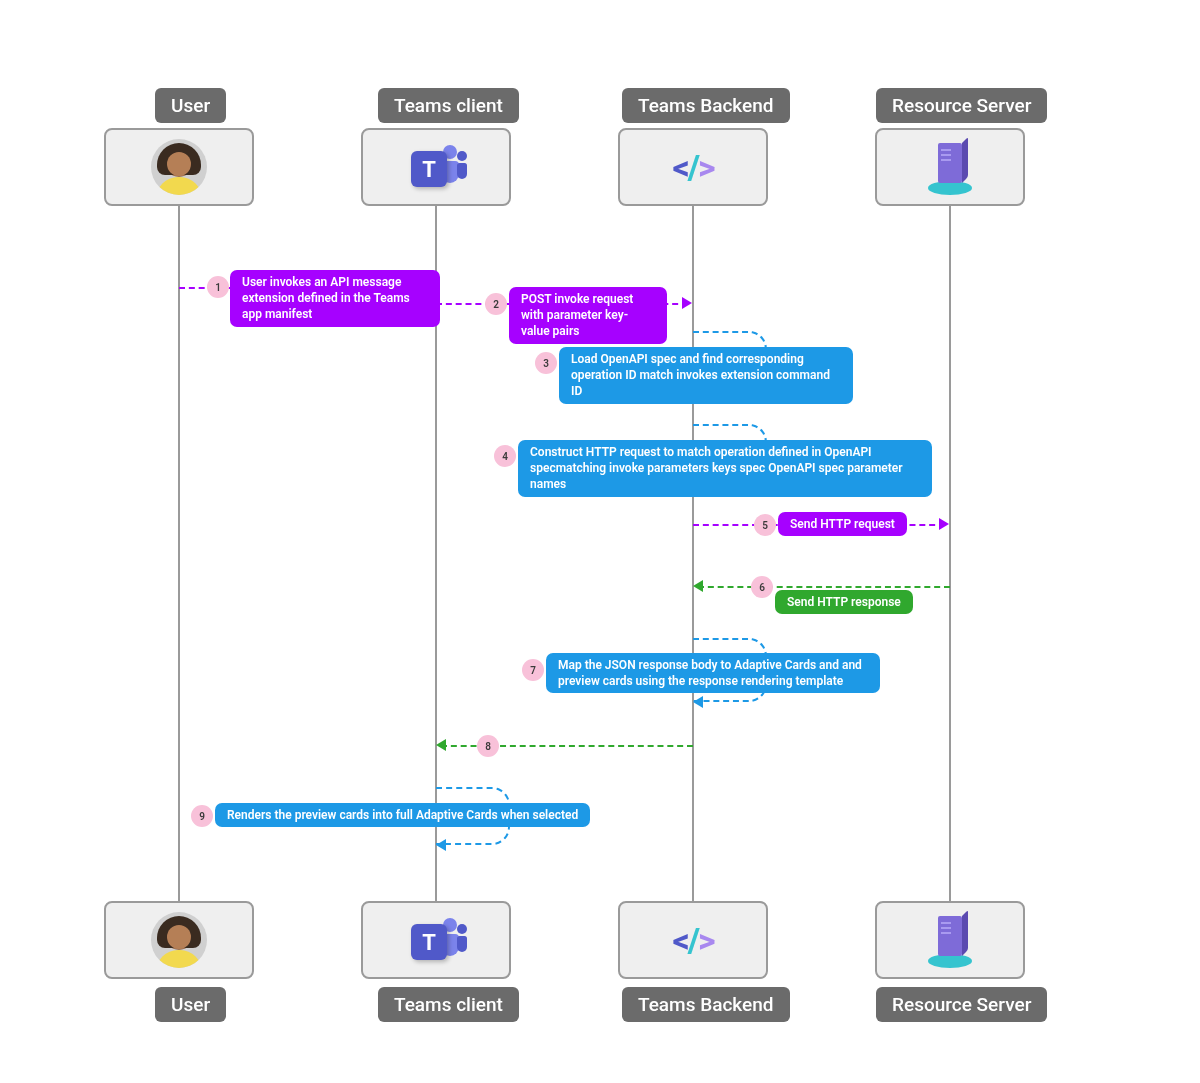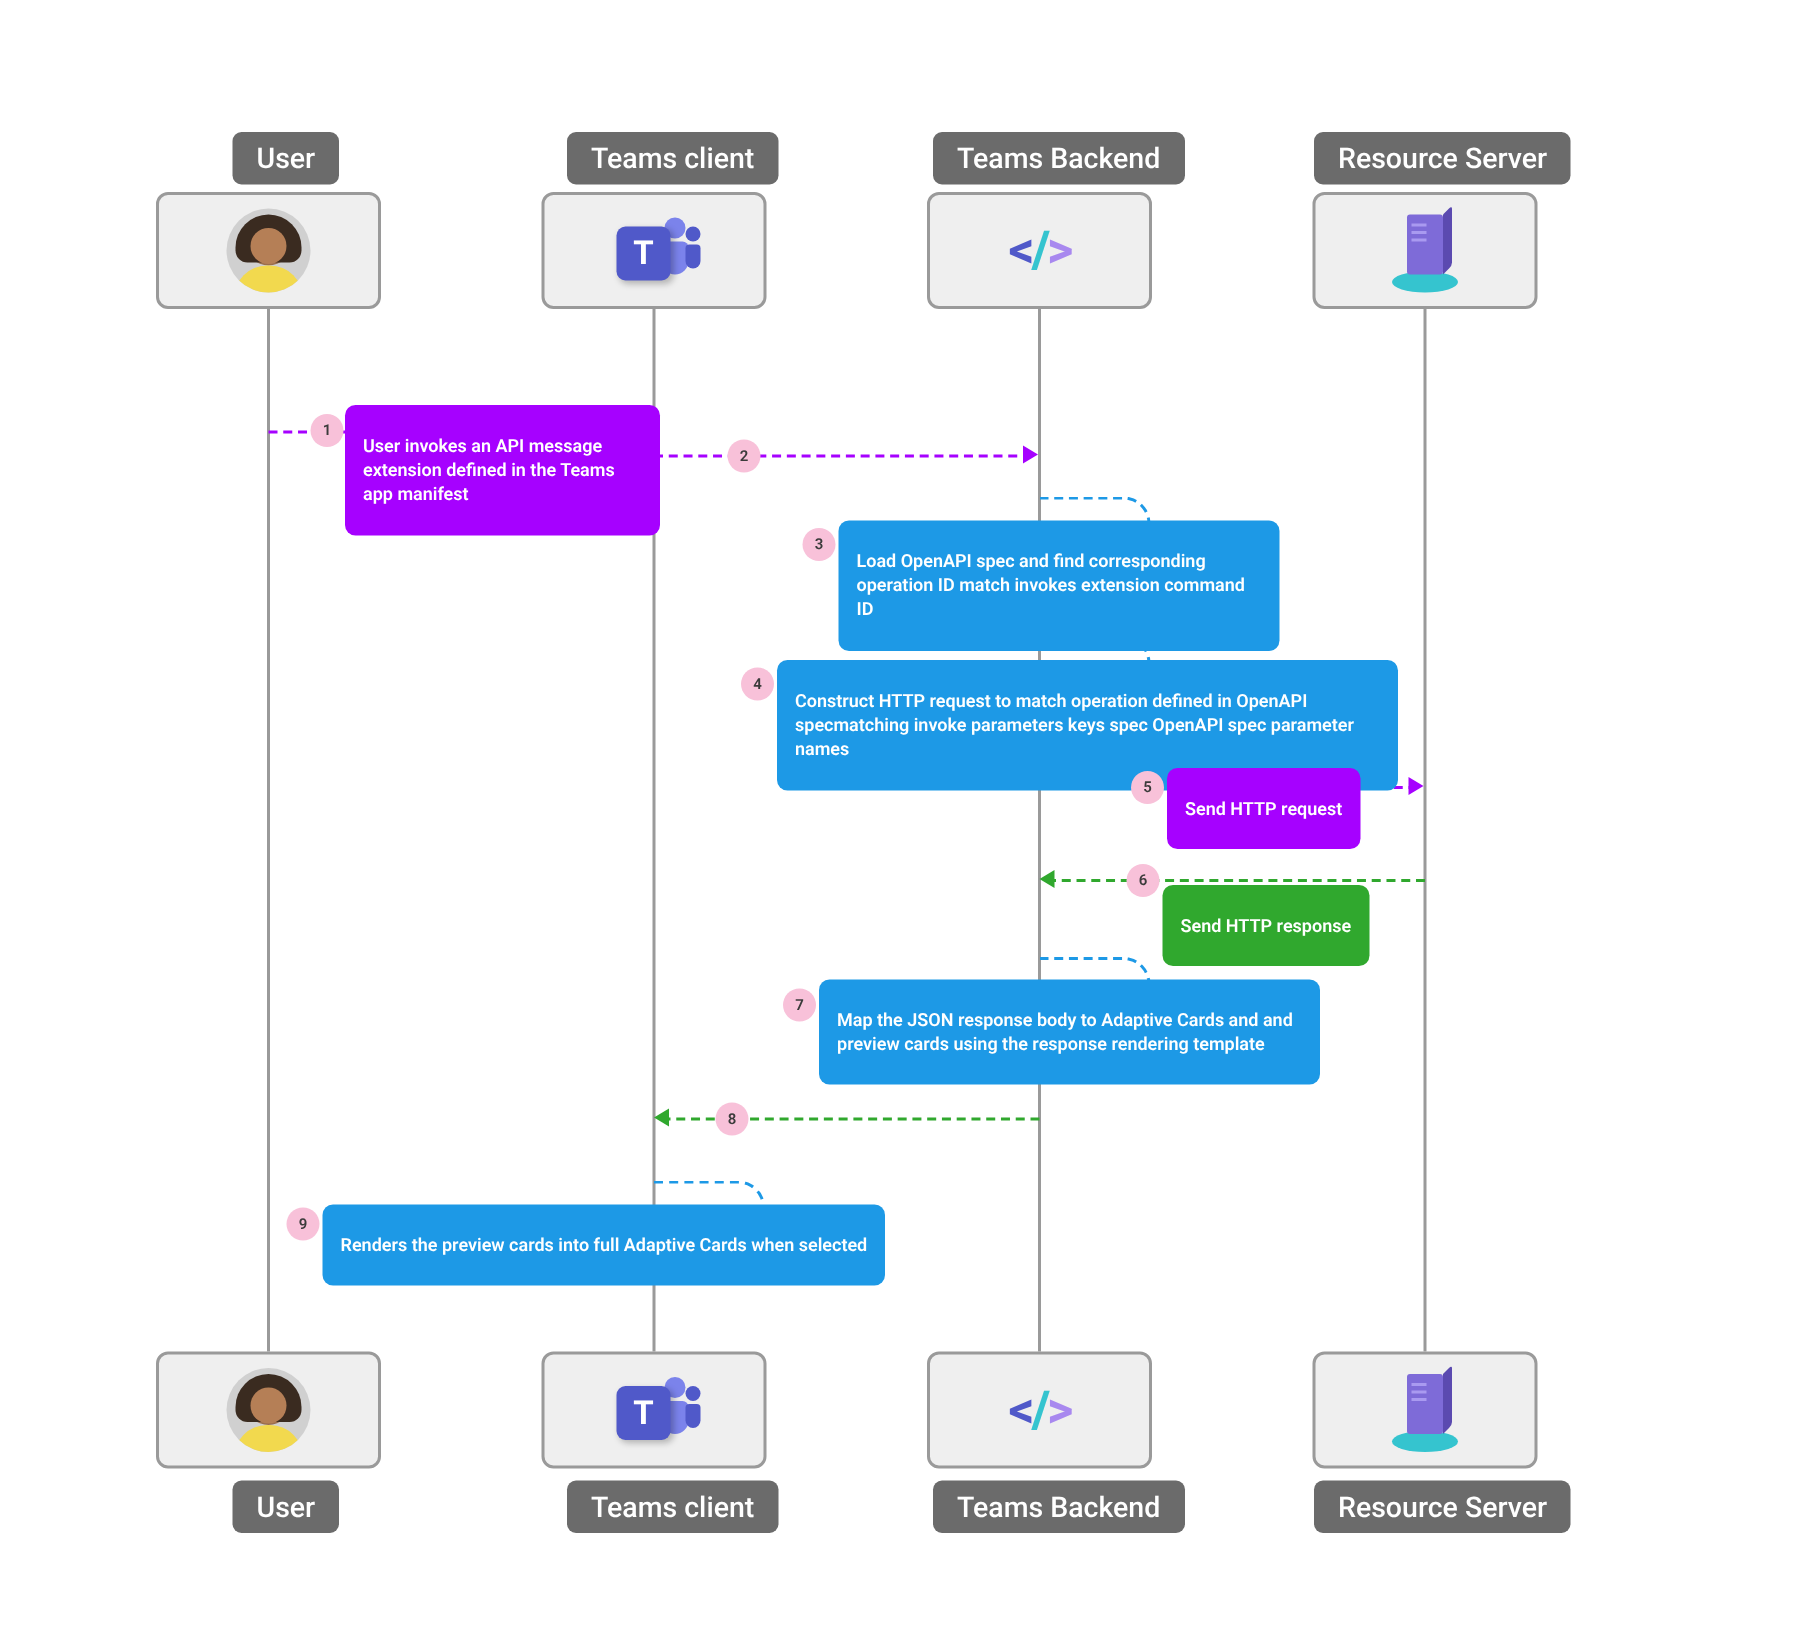--- a/index.html
+++ b/index.html
@@ -61,21 +61,21 @@
     z-index: 30;
   }
 
   
   .msg {
     position: absolute;
     color: #fff;
     font-size: 12px;
     font-weight: 600;
     line-height: 1.35;
-    padding: 19px 12px;
+    padding: 4px 12px;
     border-radius: 7px;
     z-index: 25;
   }
   .msg.purple { background: #a601ff; }
   .msg.blue   { background: #1d99e6; }
   .msg.green  { background: #30a82e; margin-top: 16px; }
 
   
   .dash {
     position: absolute;
@@ -202,20 +202,21 @@
   <div class="lifeline" style="left:949px; top:206px; height:695px;"></div>
 
   <div class="dash purple" style="left:179px; top:287px; width:252px;"></div>
   <div class="arrow-r purple" style="left:425px; top:281px;"></div>
   <div class="step-num" style="left:207px; top:276px;">1</div>
   <div class="msg purple" style="left:230px; top:270px; width:210px;">User invokes an API message extension defined in the Teams app manifest</div>
 
   <div class="dash purple" style="left:436px; top:303px; width:252px;"></div>
   <div class="arrow-r purple" style="left:682px; top:297px;"></div>
   <div class="step-num" style="left:485px; top:293px;">2</div>
+  <div class="msg purple" style="left:509px; top:287px; width:158px;">POST invoke request with parameter key-value pairs</div>
 
   <div class="hook" style="left:693px; top:331px; width:74px; height:64px;"></div>
   <div class="arrow-l blue" style="left:693px; top:389px;"></div>
   <div class="step-num" style="left:535px; top:352px;">3</div>
   <div class="msg blue" style="left:559px; top:347px; width:294px;">Load OpenAPI spec and find corresponding operation ID match invokes extension command ID</div>
 
   <div class="hook" style="left:693px; top:424px; width:74px; height:64px;"></div>
   <div class="arrow-l blue" style="left:693px; top:482px;"></div>
   <div class="step-num" style="left:494px; top:445px;">4</div>
   <div class="msg blue" style="left:518px; top:440px; width:414px;">Construct HTTP request to match operation defined in OpenAPI specmatching invoke parameters keys spec OpenAPI spec parameter names</div>

